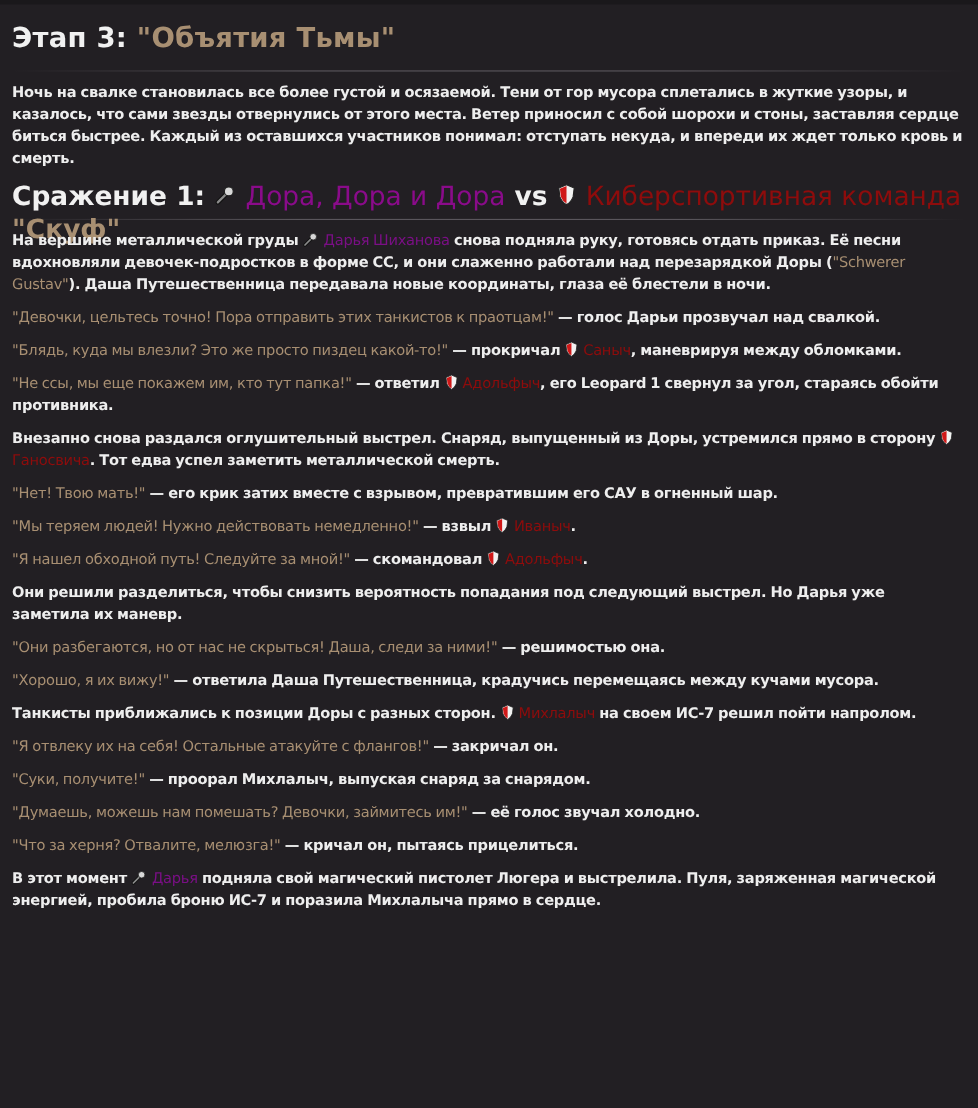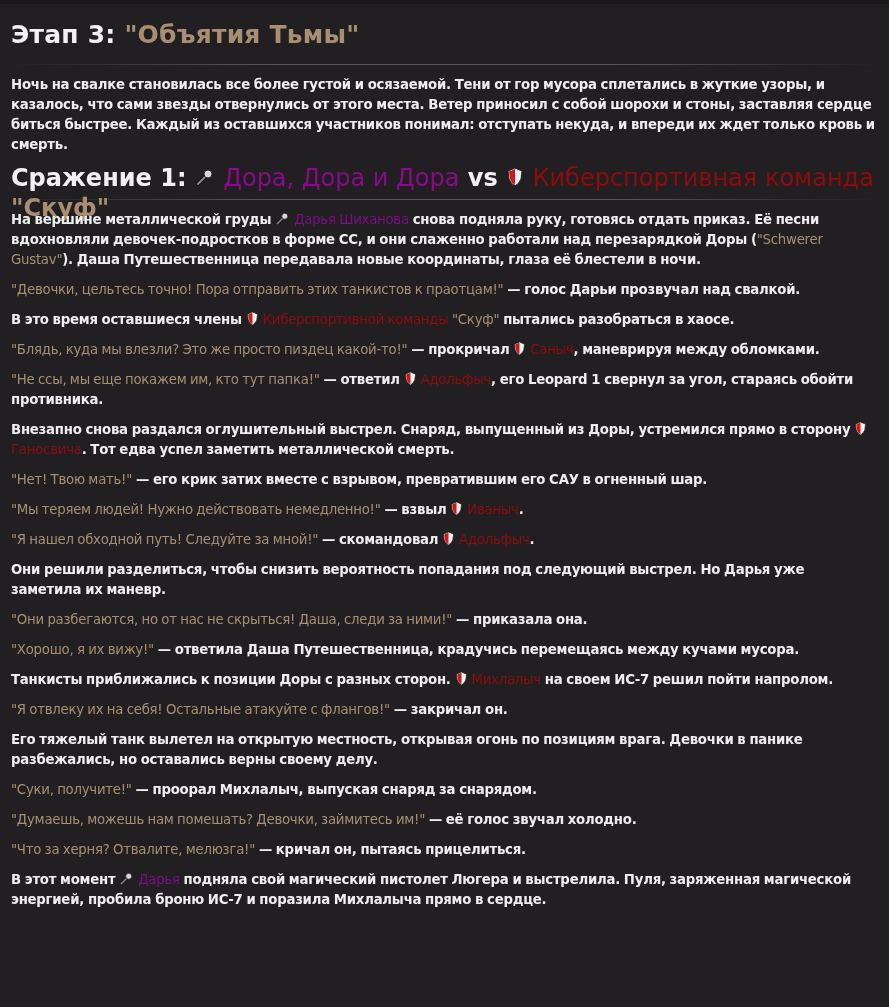--- a/index.html
+++ b/index.html
@@ -94,24 +94,20 @@
   <div class="divider"></div>
 
   <p><span>На вершине металлической груды </span><span class="icon"><svg width="15" height="15" viewBox="0 0 20 20">
           <line x1="3" y1="17" x2="11" y2="9" stroke="#111" stroke-width="4" stroke-linecap="round"></line>
           <line x1="3" y1="17" x2="11" y2="9" stroke="#8a8a8a" stroke-width="2" stroke-linecap="round"></line>
           <circle cx="13" cy="7" r="4" fill="#d8d8d8" stroke="#222" stroke-width="1"></circle>
         </svg></span> <span class="name-purple">Дарья Шиханова</span><span> снова подняла руку, готовясь отдать приказ. Её песни вдохновляли девочек-подростков в форме СС, и они слаженно работали над перезарядкой Доры (</span><span class="quote">"Schwerer Gustav"</span><span>). Даша Путешественница передавала новые координаты, глаза её блестели в ночи.</span></p>
 
   <p><span class="quote">"Девочки, цельтесь точно! Пора отправить этих танкистов к праотцам!"</span><span> — голос Дарьи прозвучал над свалкой.</span></p>
 
-  <p><span>В это время оставшиеся члены </span><span class="icon"><svg width="13" height="15" viewBox="0 0 18 20">
-          <path d="M9 1 L16 4 L15 12 Q13 17 9 19 Q5 17 3 12 L2 4 Z" fill="#f2f2f2" stroke="#222" stroke-width="1"></path>
-          <path d="M9 2 L3 4.5 L4 12 Q5.5 16 9 18 Z" fill="#d01818"></path>
-        </svg></span> <span class="name-red">Киберспортивной команды</span><span class="quote"> "Скуф"</span><span> пытались разобраться в хаосе.</span></p>
 
   <p><span class="quote">"Блядь, куда мы влезли? Это же просто пиздец какой-то!"</span><span> — прокричал </span><span class="icon"><svg width="13" height="15" viewBox="0 0 18 20">
           <path d="M9 1 L16 4 L15 12 Q13 17 9 19 Q5 17 3 12 L2 4 Z" fill="#f2f2f2" stroke="#222" stroke-width="1"></path>
           <path d="M9 2 L3 4.5 L4 12 Q5.5 16 9 18 Z" fill="#d01818"></path>
         </svg></span> <span class="name-red">Саныч</span><span>, маневрируя между обломками.</span></p>
 
   <p><span class="quote">"Не ссы, мы еще покажем им, кто тут папка!"</span><span> — ответил </span><span class="icon"><svg width="13" height="15" viewBox="0 0 18 20">
           <path d="M9 1 L16 4 L15 12 Q13 17 9 19 Q5 17 3 12 L2 4 Z" fill="#f2f2f2" stroke="#222" stroke-width="1"></path>
           <path d="M9 2 L3 4.5 L4 12 Q5.5 16 9 18 Z" fill="#d01818"></path>
         </svg></span> <span class="name-red">Адольфыч</span><span>, его Leopard 1 свернул за угол, стараясь обойти противника.</span></p>
@@ -129,32 +125,31 @@
           <path d="M9 2 L3 4.5 L4 12 Q5.5 16 9 18 Z" fill="#d01818"></path>
         </svg></span> <span class="name-red">Иваныч</span><span>.</span></p>
 
   <p><span class="quote">"Я нашел обходной путь! Следуйте за мной!"</span><span> — скомандовал </span><span class="icon"><svg width="13" height="15" viewBox="0 0 18 20">
           <path d="M9 1 L16 4 L15 12 Q13 17 9 19 Q5 17 3 12 L2 4 Z" fill="#f2f2f2" stroke="#222" stroke-width="1"></path>
           <path d="M9 2 L3 4.5 L4 12 Q5.5 16 9 18 Z" fill="#d01818"></path>
         </svg></span> <span class="name-red">Адольфыч</span><span>.</span></p>
 
   <p><span>Они решили разделиться, чтобы снизить вероятность попадания под следующий выстрел. Но Дарья уже заметила их маневр.</span></p>
 
-  <p><span class="quote">"Они разбегаются, но от нас не скрыться! Даша, следи за ними!"</span><span> — приказала она.</span></p>
+  <p><span class="quote">"Они разбегаются, но от нас не скрыться! Даша, следи за ними!"</span><span> — решимостью она.</span></p>
 
   <p><span class="quote">"Хорошо, я их вижу!"</span><span> — ответила Даша Путешественница, крадучись перемещаясь между кучами мусора.</span></p>
 
   <p><span>Танкисты приближались к позиции Доры с разных сторон. </span><span class="icon"><svg width="13" height="15" viewBox="0 0 18 20">
           <path d="M9 1 L16 4 L15 12 Q13 17 9 19 Q5 17 3 12 L2 4 Z" fill="#f2f2f2" stroke="#222" stroke-width="1"></path>
           <path d="M9 2 L3 4.5 L4 12 Q5.5 16 9 18 Z" fill="#d01818"></path>
         </svg></span> <span class="name-red">Михлалыч</span><span> на своем ИС-7 решил пойти напролом.</span></p>
 
   <p><span class="quote">"Я отвлеку их на себя! Остальные атакуйте с флангов!"</span><span> — закричал он.</span></p>
 
-  <p><span>Его тяжелый танк вылетел на открытую местность, открывая огонь по позициям врага. Девочки в панике разбежались, но оставались верны своему делу.</span></p>
 
   <p><span class="quote">"Суки, получите!"</span><span> — проорал Михлалыч, выпуская снаряд за снарядом.</span></p>
 
 
   <p><span class="quote">"Думаешь, можешь нам помешать? Девочки, займитесь им!"</span><span> — её голос звучал холодно.</span></p>
 
 
   <p><span class="quote">"Что за херня? Отвалите, мелюзга!"</span><span> — кричал он, пытаясь прицелиться.</span></p>
 
   <p><span>В этот момент </span><span class="icon"><svg width="15" height="15" viewBox="0 0 20 20">

